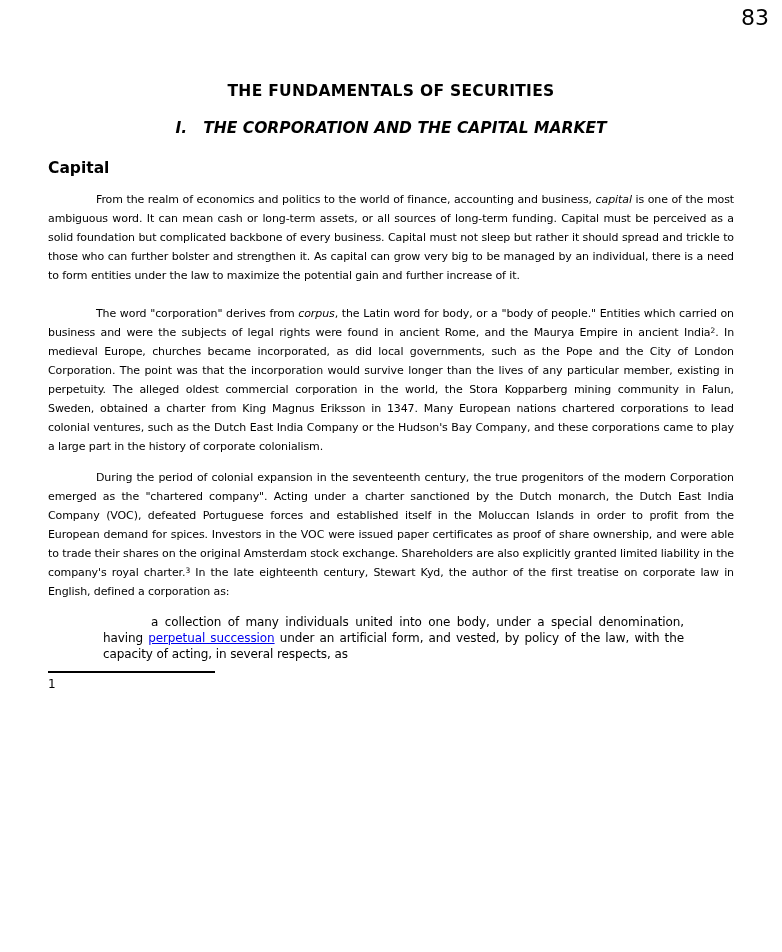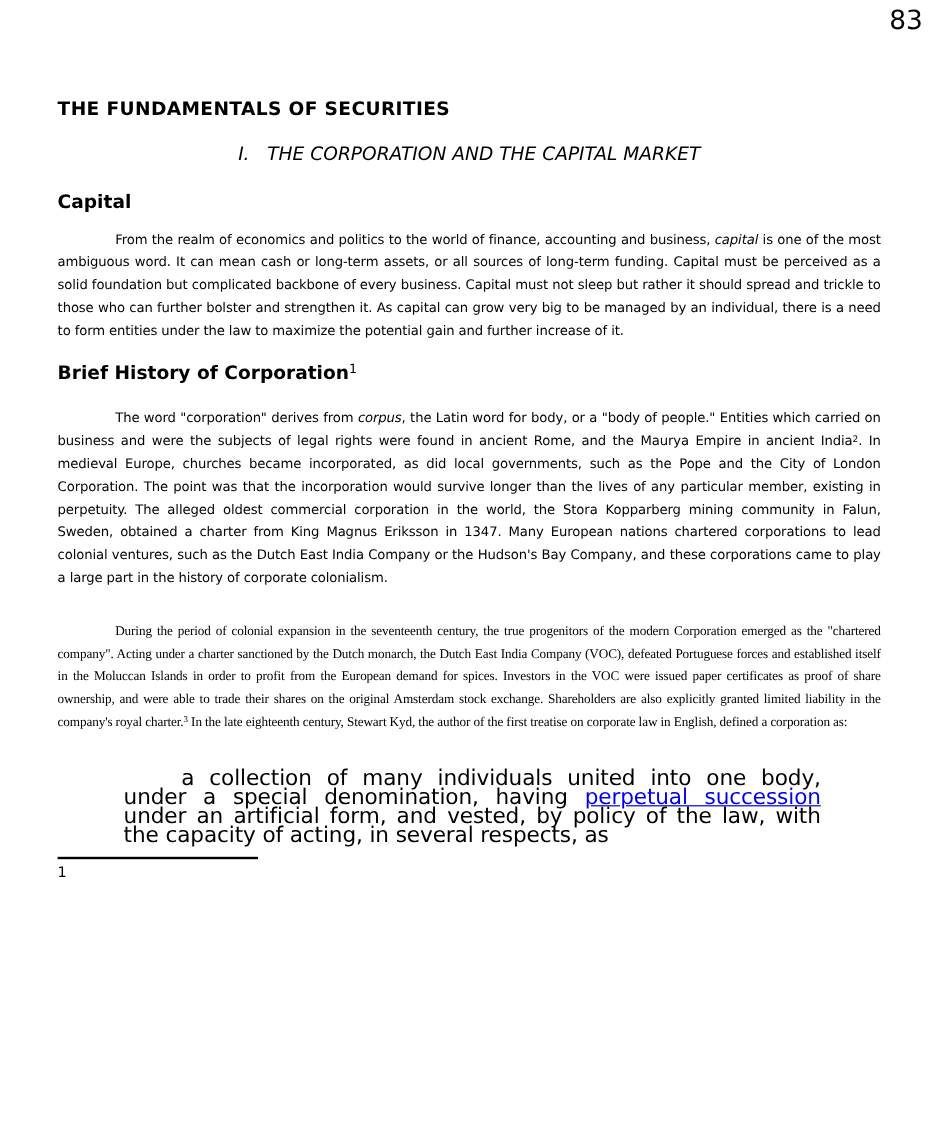--- a/index.html
+++ b/index.html
@@ -7,50 +7,50 @@
     width:782px;height:952px;position:relative;overflow:hidden;
     font-family:"DejaVu Sans","Liberation Sans",sans-serif;
     color:#000000;
   }
   .pagenum{
     position:absolute;top:7px;right:13px;
     font-size:22px;line-height:22px;
   }
   .content{margin:0 48px;}
   .title{
-    margin:82px 0 0 0;text-align:left;
+    margin:82px 0 0 0;text-align:center;
     font-size:15.5px;font-weight:bold;letter-spacing:0.3px;line-height:18px;
   }
   .subtitle{
     margin:19px 0 0 0;text-align:center;
-    font-size:15.5px;font-style:italic;font-weight:normal;line-height:18px;
+    font-size:15.5px;font-style:italic;font-weight:bold;line-height:18px;
     white-space:pre;
   }
   .heading{
     margin:22px 0 0 0;
     font-size:15.5px;font-weight:bold;line-height:18px;
   }
   .heading.h2{margin-top:17px;}
   p.body{
     margin:13px 0 0 0;
     font-size:11px;line-height:19px;
     text-align:justify;
     text-indent:48px;
     letter-spacing:-0.1px;
   }
   p.body.gap{margin-top:19px;}
-  p.body.biggap{margin-top:26px;font-family:Liberation Serif, serif;}
+  p.body.biggap{margin-top:12px;}
   .it{font-style:italic;}
   sup.fnref{
     font-size:0.68em;line-height:0;vertical-align:baseline;
     position:relative;top:-0.45em;font-weight:normal;
   }
   blockquote.quote{
-    margin:29px 50px 0 55px;
-    font-size:18px;line-height:16px;
+    margin:13px 50px 0 55px;
+    font-size:12px;line-height:16px;
     text-align:justify;text-indent:48px;
     letter-spacing:-0.1px;
   }
   a.doclink{color:#0000EE;text-decoration:underline;cursor:pointer;}
   .fnrule{
     margin-top:9px;width:167px;height:0;
     border-top:2px solid #000000;
   }
   .fnmark{
     margin-top:4px;font-size:12px;line-height:15px;
@@ -66,21 +66,20 @@
   <div class="content">
 
     <h1 class="title">THE FUNDAMENTALS OF SECURITIES</h1>
 
     <h2 class="subtitle">I.   THE CORPORATION AND THE CAPITAL MARKET</h2>
 
     <h3 class="heading">Capital</h3>
 
     <p class="body"><span>From the realm of economics and politics to the world of finance, accounting and business, </span><span class="it">capital</span><span> is one of the most ambiguous word. It can mean cash or long-term assets, or all sources of long-term funding. Capital must be perceived as a solid foundation but complicated backbone of every business. Capital must not sleep but rather it should spread and trickle to those who can further bolster and strengthen it. As capital can grow very big to be managed by an individual, there is a need to form entities under the law to maximize the potential gain and further increase of it.</span></p>
 
-    <h3 class="heading h2"><span>Brief History of Corporation</span><sup class="fnref">1</sup></h3>
 
     <p class="body gap"><span>The word "corporation" derives from </span><span class="it">corpus</span><span>, the Latin word for body, or a "body of people." Entities which carried on business and were the subjects of legal rights were found in ancient Rome, and the Maurya Empire in ancient India</span><sup class="fnref">2</sup><span>. In medieval Europe, churches became incorporated, as did local governments, such as the Pope and the City of London Corporation. The point was that the incorporation would survive longer than the lives of any particular member, existing in perpetuity. The alleged oldest commercial corporation in the world, the Stora Kopparberg mining community in Falun, Sweden, obtained a charter from King Magnus Eriksson in 1347. Many European nations chartered corporations to lead colonial ventures, such as the Dutch East India Company or the Hudson's Bay Company, and these corporations came to play a large part in the history of corporate colonialism.</span></p>
 
     <p class="body biggap"><span>During the period of colonial expansion in the seventeenth century, the true progenitors of the modern Corporation emerged as the "chartered company". Acting under a charter sanctioned by the Dutch monarch, the Dutch East India Company (VOC), defeated Portuguese forces and established itself in the Moluccan Islands in order to profit from the European demand for spices. Investors in the VOC were issued paper certificates as proof of share ownership, and were able to trade their shares on the original Amsterdam stock exchange. Shareholders are also explicitly granted limited liability in the company's royal charter.</span><sup class="fnref">3</sup><span> In the late eighteenth century, Stewart Kyd, the author of the first treatise on corporate law in English, defined a corporation as:</span></p>
 
     <blockquote class="quote"><span>a collection of many individuals united into one body, under a special denomination, having </span><a class="doclink" href="#">perpetual succession</a><span> under an artificial form, and vested, by policy of the law, with the capacity of acting, in several respects, as</span></blockquote>
 
     <div class="fnrule"></div>
 
     <div class="fnmark">1</div>

